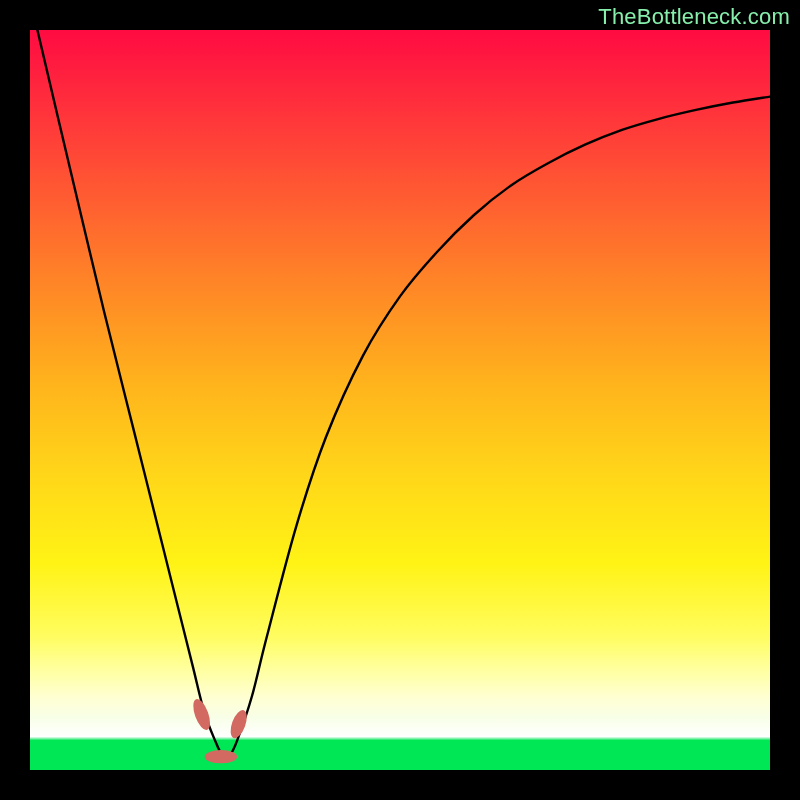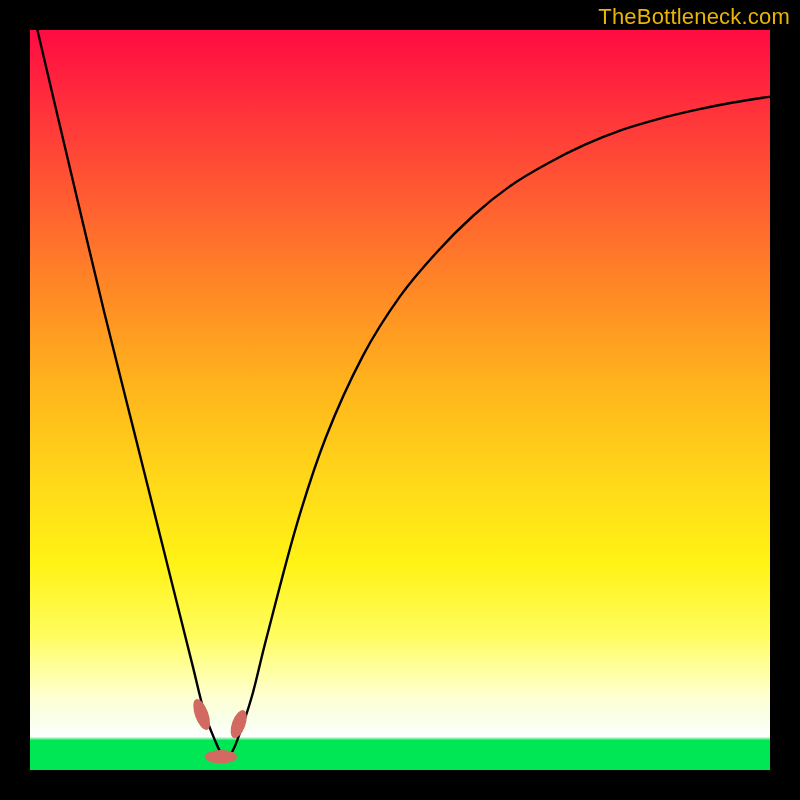--- a/index.html
+++ b/index.html
@@ -40,21 +40,21 @@
       #f8ffe8 93%,
       #ffffff 95.5%,
       #00e756 96%,
       #00e756 100%
     );
   }
   .watermark {
     position: absolute;
     top: 4px;
     right: 10px;
-    color: #eab308;
+    color: #86efac;
     font-size: 22px;
     font-weight: 500;
     letter-spacing: 0.2px;
     user-select: none;
   }
   svg.curve {
     position: absolute;
     left: 0;
     top: 0;
     width: 740px;

